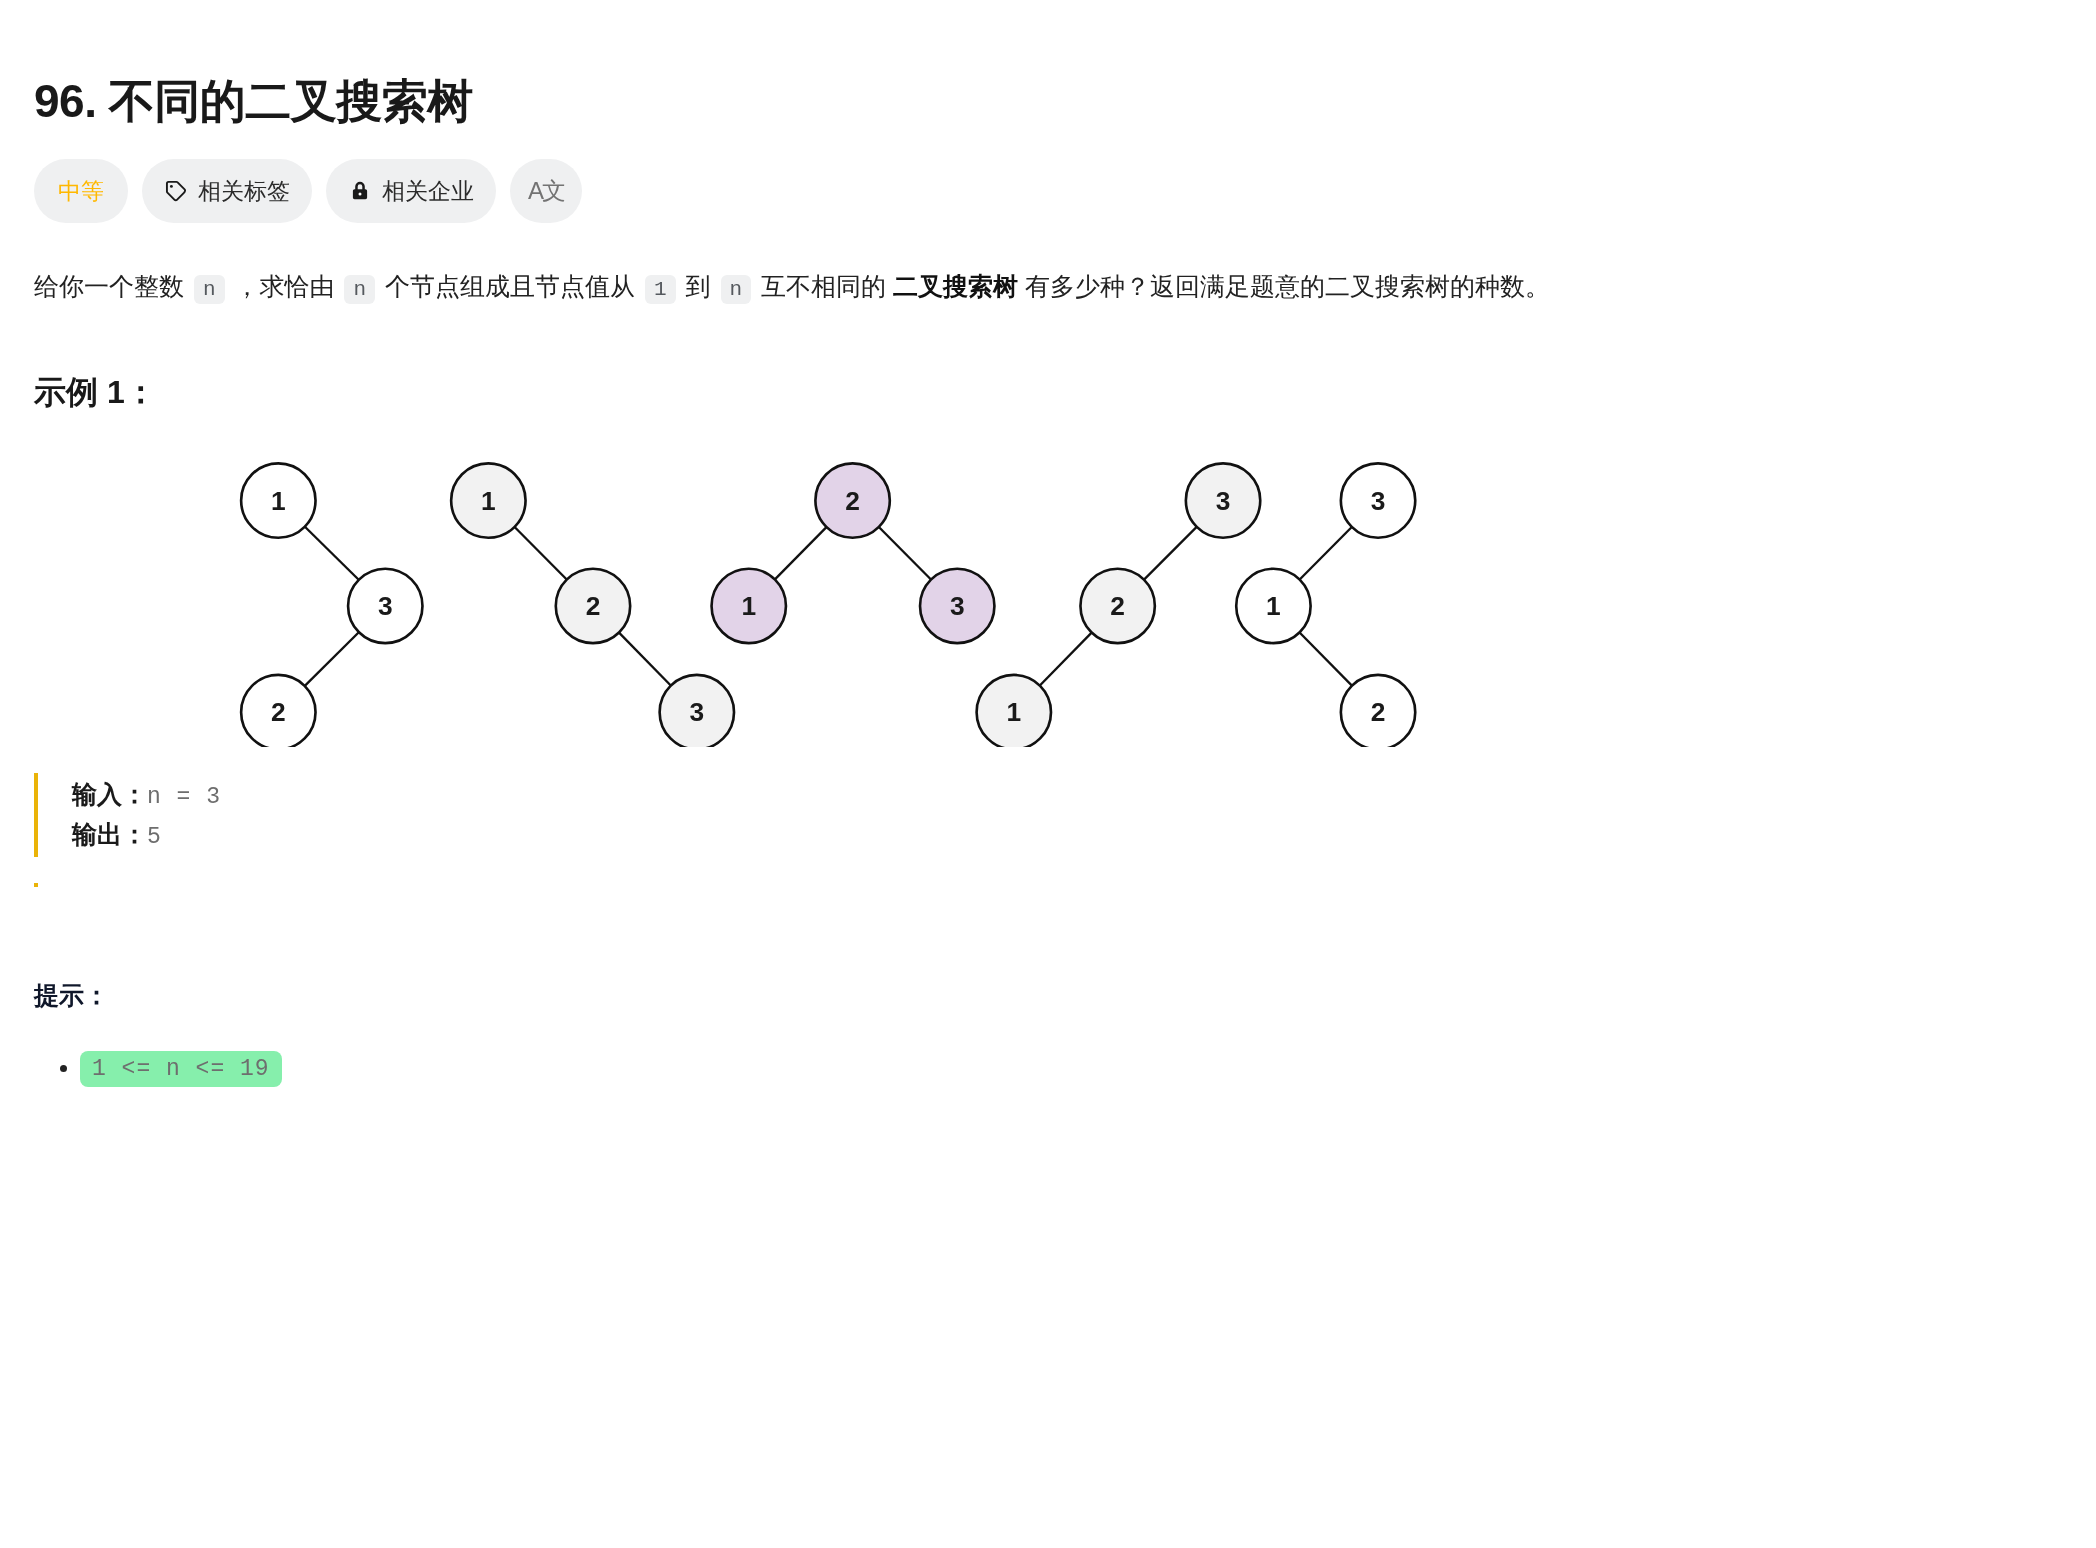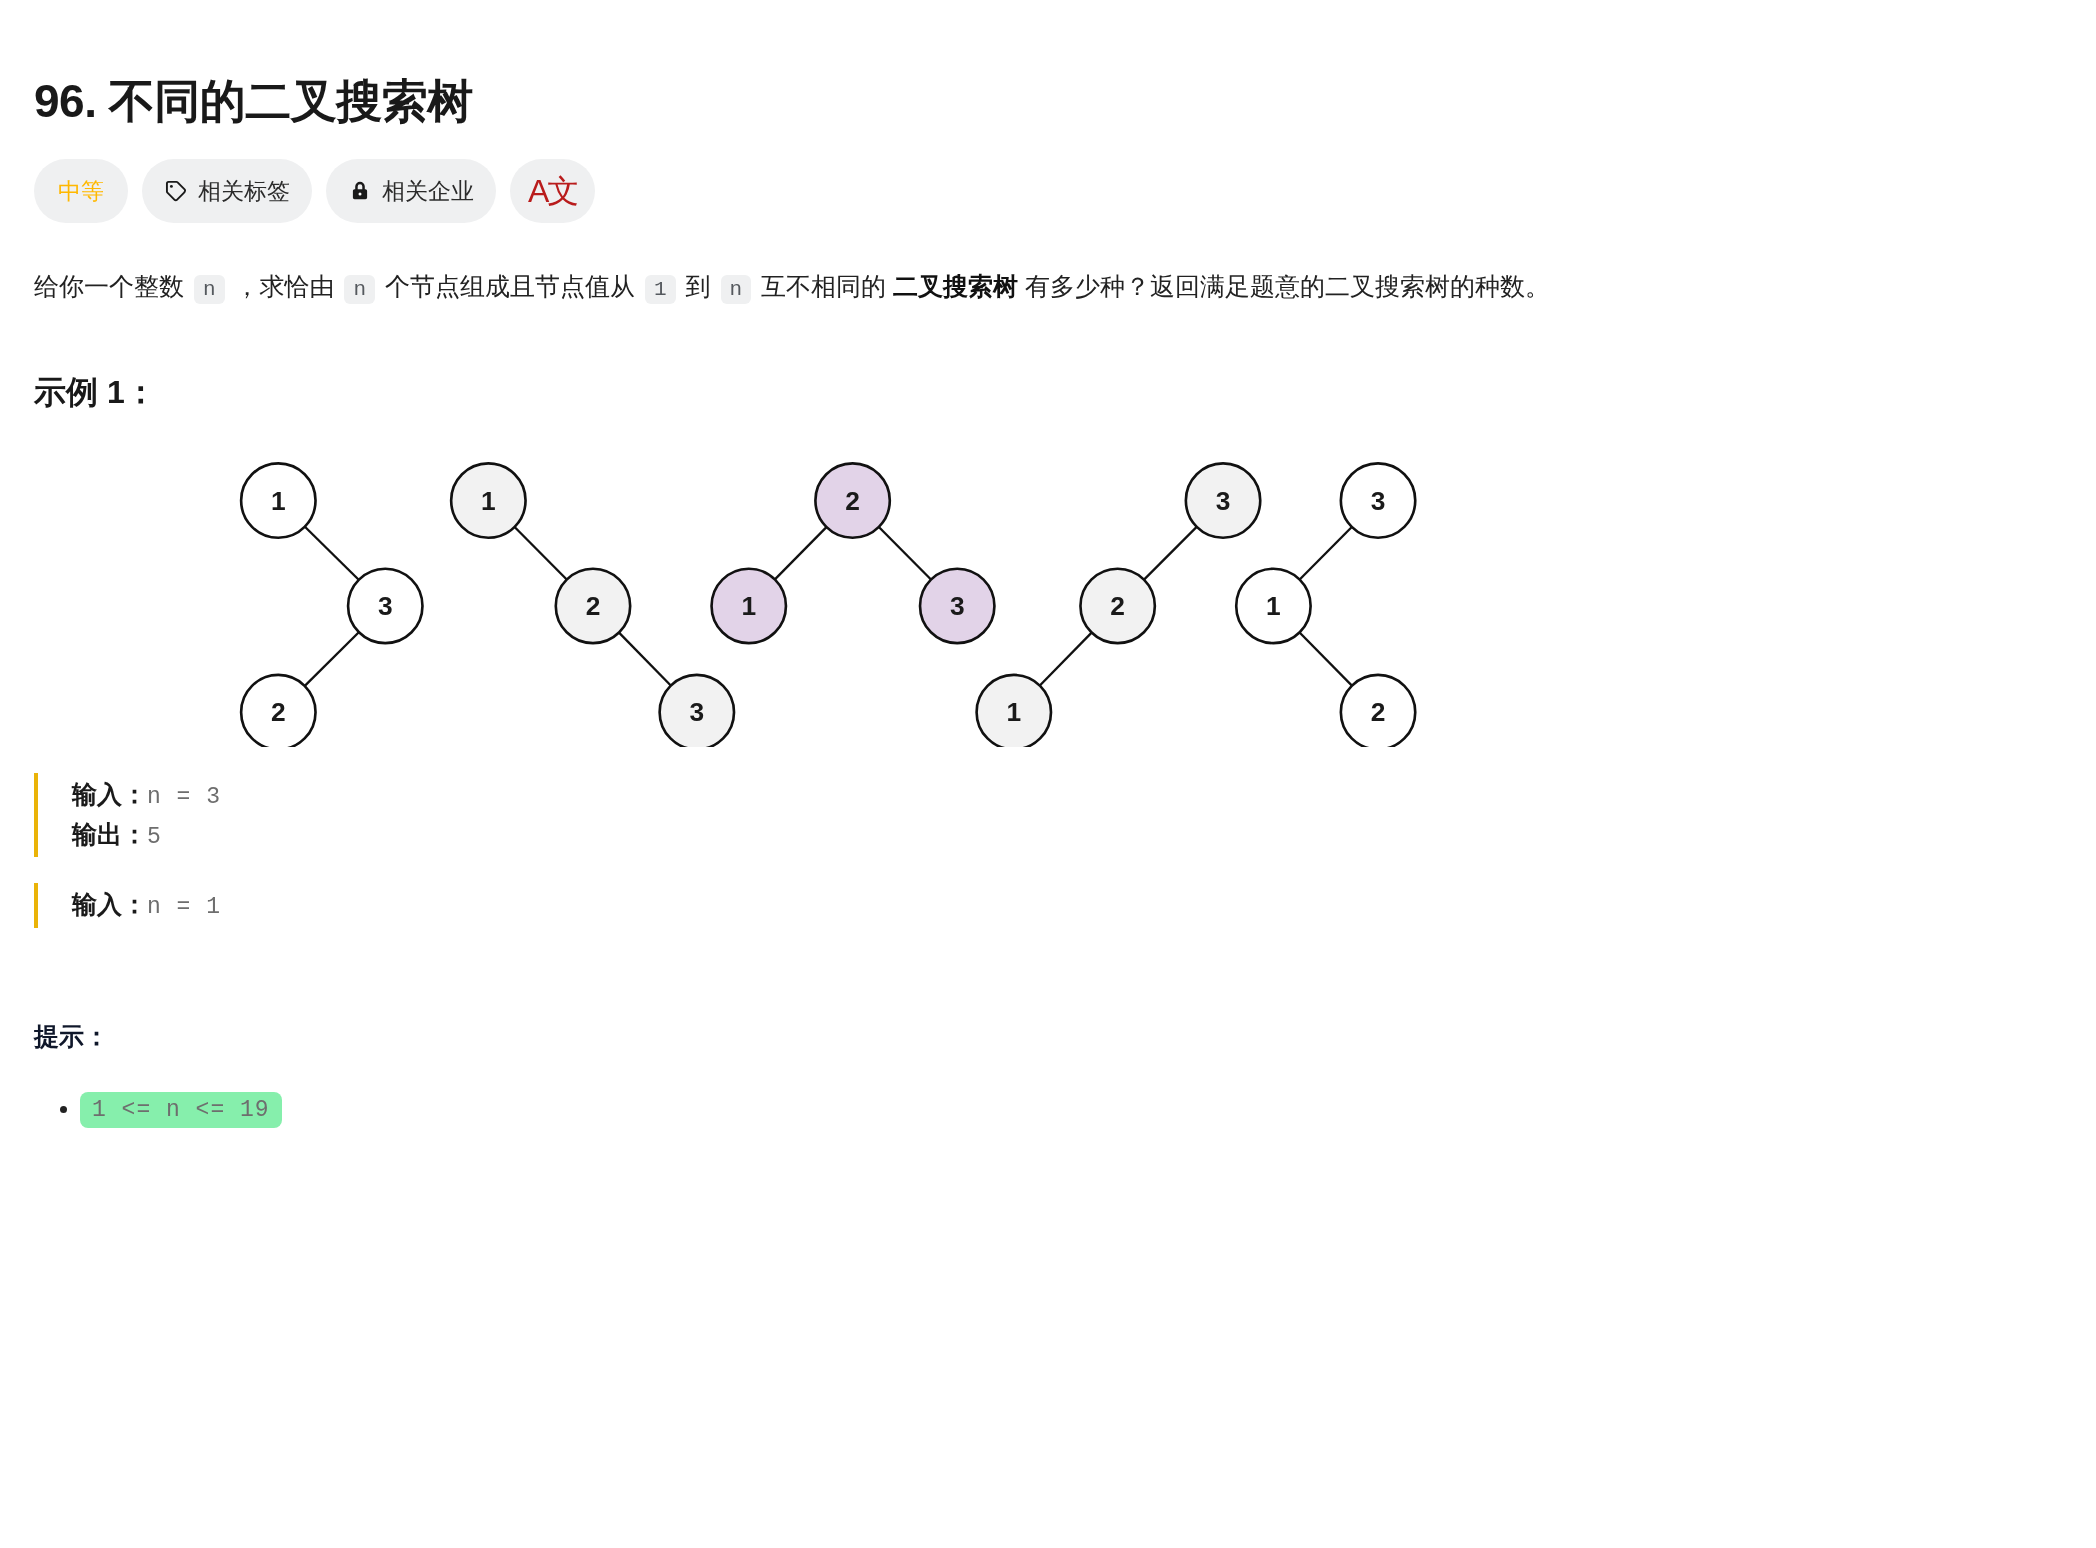--- a/index.html
+++ b/index.html
@@ -65,23 +65,23 @@
   }
   .badge-icon {
     display: inline-flex;
     align-items: center;
     justify-content: center;
     width: 24px;
     height: 24px;
     flex: none;
   }
   .translate-glyph {
-    font-size: 32px;
+    font-size: 24px;
     line-height: 1;
-    color: #b91c1c;
+    color: #737373;
     font-weight: 500;
     letter-spacing: -2px;
   }
 
   
   .desc {
     margin-top: 44px;
     font-size: 25px;
     line-height: 1.55;
     color: #222;
@@ -277,23 +277,20 @@
     <div>
       <span class="lbl">输入：</span><span class="val">n = 3</span>
     </div>
     <div>
       <span class="lbl">输出：</span><span class="val">5</span>
     </div>
   </div>
 
 
   <div class="example-block">
-    <div>
-      <span class="lbl">输入：</span><span class="val">n = 1</span>
-    </div>
   </div>
 
   <div class="hints-h">提示：</div>
 
   <ul class="hints">
     <li>
       <span class="hint-code">1 &lt;= n &lt;= 19</span>
     </li>
   </ul>
 

